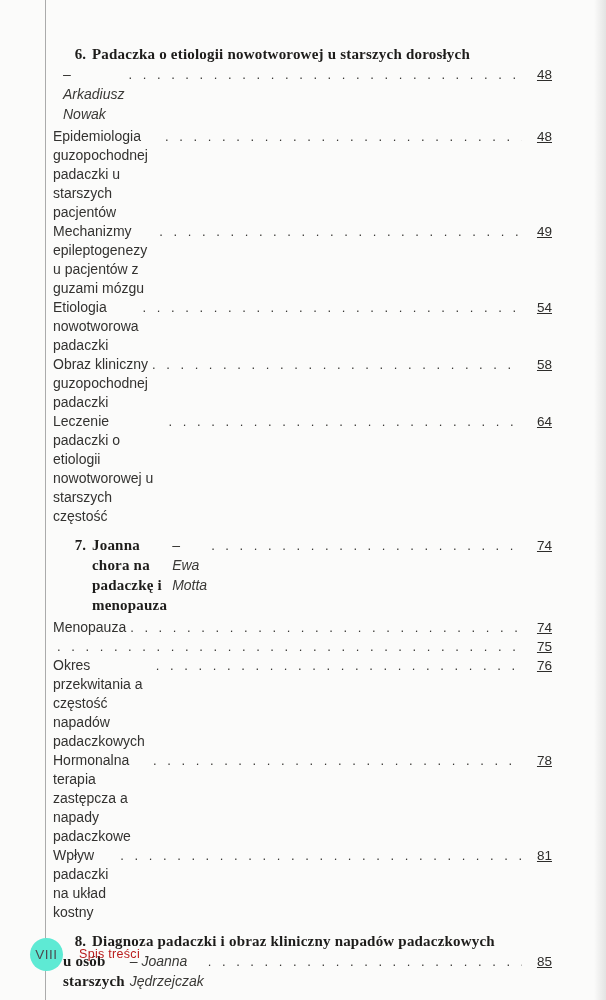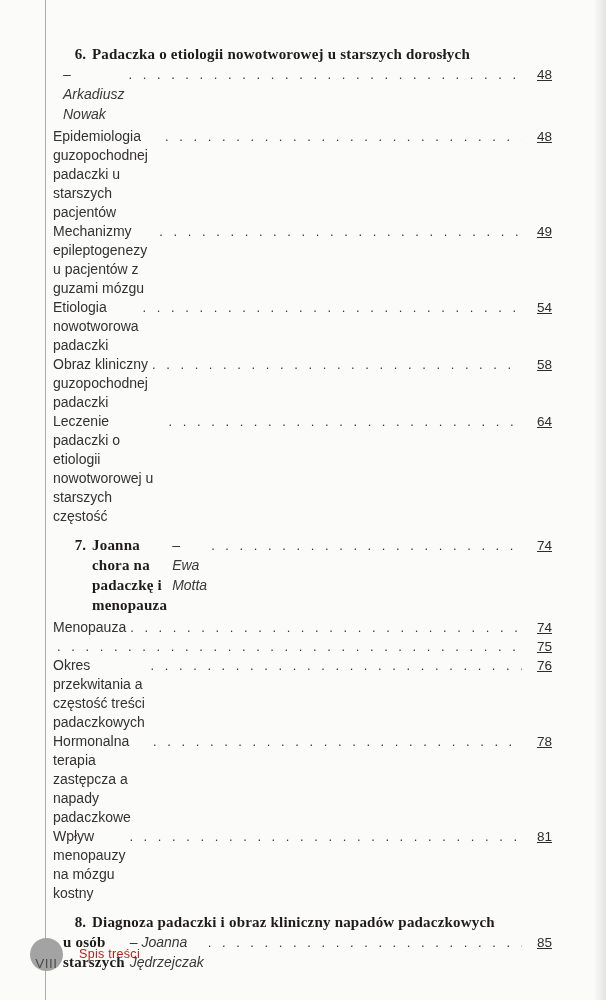--- a/index.html
+++ b/index.html
@@ -50,22 +50,22 @@
     font-size: 13px; color: #3a3936;
   }
   .page-num {
     min-width: 30px; text-align: right; flex-shrink: 0;
     font-size: 13.5px; color: #2e2d2b; text-decoration: underline;
   }
   .footer { position: absolute; left: 0; top: 938px; width: 100%; height: 40px; }
   .folio-circle {
     position: absolute; left: 30px; top: 0;
     width: 33px; height: 33px; border-radius: 50%;
-    background: #a3a3a3;
-    display: flex; align-items: flex-end; justify-content: center;
+    background: #5eead4;
+    display: flex; align-items: center; justify-content: center;
     font-size: 13.5px; color: #4c4c50; letter-spacing: 0.5px;
   }
   .footer-label {
     position: absolute; left: 79px; top: 9px;
     font-size: 12.5px; color: #b91c1c; letter-spacing: 0.3px;
   }
 </style>
 </head>
 <body>
 
@@ -117,31 +117,31 @@
     <div class="row sub gap-sm">
       <span class="seg plain">Menopauza</span>
       <span class="dots">. . . . . . . . . . . . . . . . . . . . . . . . . . . . . . . . . . . . . . . . . . . . . . . . . . . . . . . . . . . . . . . . . . . . . . . . . . . . . . . . . . . . . . . . . . </span>
       <span class="page-num">74</span>
     </div>
     <div class="row sub">
       <span class="dots">. . . . . . . . . . . . . . . . . . . . . . . . . . . . . . . . . . . . . . . . . . . . . . . . . . . . . . . . . . . . . . . . . . . . . . . . . . . . . . . . . . . . . . . . . . </span>
       <span class="page-num">75</span>
     </div>
     <div class="row sub">
-      <span class="seg plain">Okres przekwitania a częstość treści padaczkowych</span>
+      <span class="seg plain">Okres przekwitania a częstość napadów padaczkowych</span>
       <span class="dots">. . . . . . . . . . . . . . . . . . . . . . . . . . . . . . . . . . . . . . . . . . . . . . . . . . . . . . . . . . . . . . . . . . . . . . . . . . . . . . . . . . . . . . . . . . </span>
       <span class="page-num">76</span>
     </div>
     <div class="row sub">
       <span class="seg plain">Hormonalna terapia zastępcza a napady padaczkowe</span>
       <span class="dots">. . . . . . . . . . . . . . . . . . . . . . . . . . . . . . . . . . . . . . . . . . . . . . . . . . . . . . . . . . . . . . . . . . . . . . . . . . . . . . . . . . . . . . . . . . </span>
       <span class="page-num">78</span>
     </div>
     <div class="row sub">
-      <span class="seg plain">Wpływ menopauzy na mózgu kostny</span>
+      <span class="seg plain">Wpływ padaczki na układ kostny</span>
       <span class="dots">. . . . . . . . . . . . . . . . . . . . . . . . . . . . . . . . . . . . . . . . . . . . . . . . . . . . . . . . . . . . . . . . . . . . . . . . . . . . . . . . . . . . . . . . . . </span>
       <span class="page-num">81</span>
     </div>
     <div class="row chapter gap-md">
       <span class="num">8.</span>
       <span class="seg bold">Diagnoza padaczki i obraz kliniczny napadów padaczkowych</span>
     </div>
     <div class="row hang">
       <span class="seg bold">u osób starszych</span>
       <span class="seg italic">– Joanna Jędrzejczak</span>

